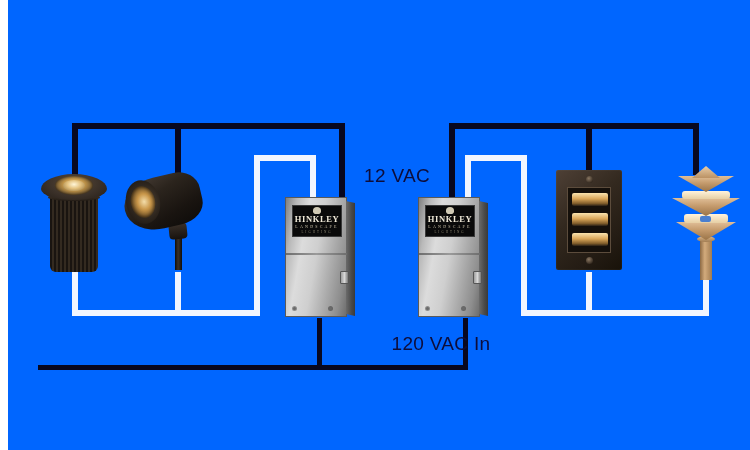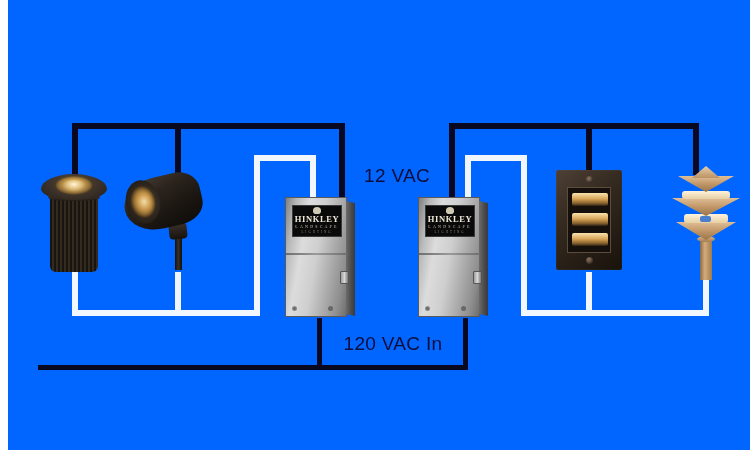--- a/index.html
+++ b/index.html
@@ -289,21 +289,21 @@
   <div class="wire wire-white" style="left:457px; top:155px; width:6px; height:46px;"></div>
 
   <div class="wire wire-black" style="left:30px; top:365px; width:430px; height:5px;"></div>
   <div class="wire wire-black" style="left:309px; top:318px; width:5px; height:52px;"></div>
   <div class="wire wire-black" style="left:455px; top:318px; width:5px; height:52px;"></div>
 
   <div class="label" style="left:339px; top:118px; width:100px;">
     <div>12 VAC</div>
   </div>
 
-  <div class="label" style="left:315px; top:332px; width:140px;">120 VAC In</div>
+  <div class="label" style="left:315px; top:332px; width:140px;padding-left:48px;">120 VAC In</div>
 
   <div class="welllight" style="left:33px; top:168px;">
     <div class="wl-body"></div>
     <div class="wl-top-ring"></div>
     <div class="wl-collar"></div>
     <div class="wl-lens"></div>
     <div class="wl-bulb"></div>
   </div>
 
   <div class="spotlight" style="left:114px; top:168px;">

